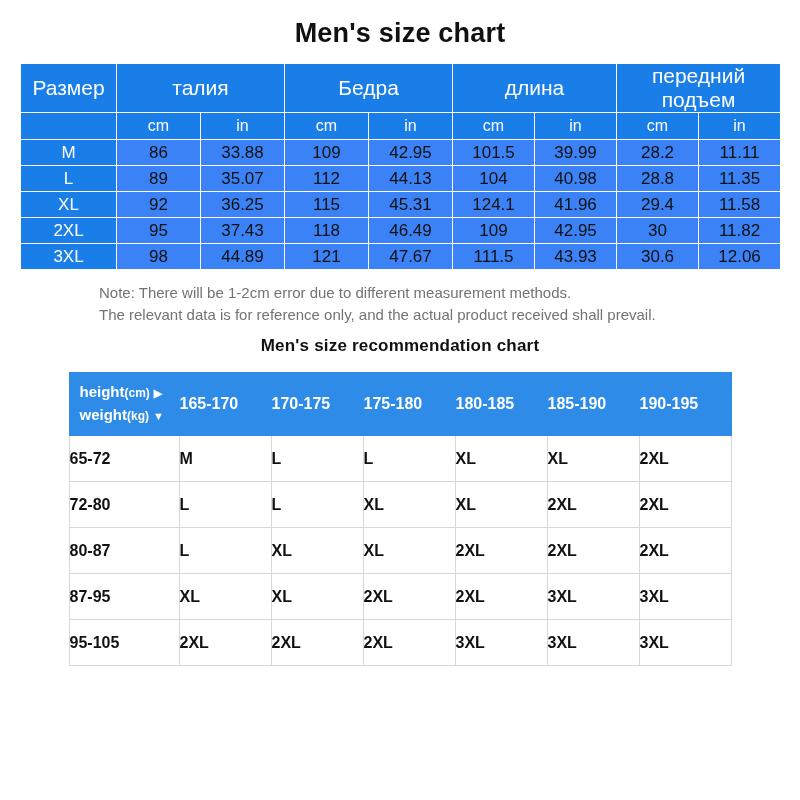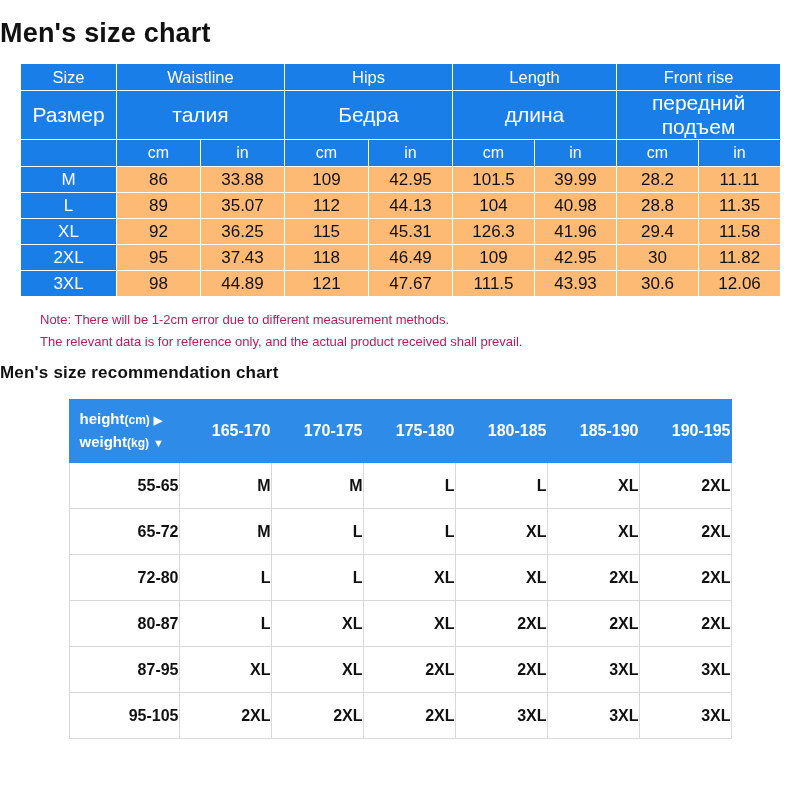--- a/index.html
+++ b/index.html
@@ -15,21 +15,21 @@
     overflow: hidden;
   }
   .page {
     position: relative;
     width: 800px;
     height: 800px;
   }
 
   
   .title {
-    text-align: left;
+    text-align: center;
     font-size: 27px;
     font-weight: bold;
     color: #111111;
     letter-spacing: 0.2px;
   }
   #title-1 { margin-top: 18px; }
   #title-2 { margin-top: 10px; font-size: 17px; }
 
   
   .size-table-wrap {
@@ -61,52 +61,52 @@
   table.size-table thead th.unit {
     font-size: 16px;
     height: 24px;
     margin-top: 7px;
   }
   table.size-table tbody td {
     background: #1a7ee8;
     color: #ffffff;
   }
   table.size-table tbody td.val {
-    background: #fdba74;
+    background: #3b82f6;
     color: #111111;
     font-size: 17px;
   }
   table.size-table tbody td.sz {
     font-size: 17px;
   }
 
   
   .notes {
     margin: 12px 0 0 0;
-    padding-left: 40px;
-    font-size: 13px;
+    padding-left: 99px;
+    font-size: 15px;
     line-height: 22px;
-    color: #be185d;
+    color: #737373;
   }
 
   
   .rec-wrap {
     margin: 16px 0 0 0;
     display: flex;
     justify-content: center;
   }
   table.rec-table {
     border-collapse: collapse;
     width: 660px;
     table-layout: fixed;
   }
   table.rec-table th,
   table.rec-table td {
     border: 1px solid #d8d8d8;
-    text-align: right;
+    text-align: left;
     padding: 0;
   }
   table.rec-table thead th {
     background: #2e8ce8;
     color: #ffffff;
     height: 62px;
     font-size: 16px;
     font-weight: bold;
     border: 1px solid #2e8ce8;
   }
@@ -146,27 +146,20 @@
           <col style="width:84px">
         <col style="width:84px">
           <col style="width:84px">
         <col style="width:82px">
           <col style="width:82px">
         <col style="width:82px">
           <col style="width:82px">
       </colgroup>
       <thead>
         <tr>
-          <th rowspan="1">Size</th>
-          <th colspan="2">Waistline</th>
-          <th colspan="2">Hips</th>
-          <th colspan="2">Length</th>
-          <th colspan="2">Front rise</th>
-        </tr>
-        <tr>
           <th class="hdr-ru">Размер</th>
           <th class="hdr-ru" colspan="2">талия</th>
           <th class="hdr-ru" colspan="2">Бедра</th>
           <th class="hdr-ru" colspan="2">длина</th>
           <th class="hdr-ru" colspan="2">передний подъем</th>
         </tr>
         <tr>
           <th></th>
           <th class="unit">cm</th>
           <th class="unit">in</th>
@@ -200,21 +193,21 @@
           <td class="val">40.98</td>
           <td class="val">28.8</td>
           <td class="val">11.35</td>
         </tr>
         <tr>
           <td class="sz">XL</td>
           <td class="val">92</td>
           <td class="val">36.25</td>
           <td class="val">115</td>
           <td class="val">45.31</td>
-          <td class="val">126.3</td>
+          <td class="val">124.1</td>
           <td class="val">41.96</td>
           <td class="val">29.4</td>
           <td class="val">11.58</td>
         </tr>
         <tr>
           <td class="sz">2XL</td>
           <td class="val">95</td>
           <td class="val">37.43</td>
           <td class="val">118</td>
           <td class="val">46.49</td>
@@ -269,29 +262,20 @@
           <th>165-170</th>
           <th>170-175</th>
           <th>175-180</th>
           <th>180-185</th>
           <th>185-190</th>
           <th>190-195</th>
         </tr>
       </thead>
       <tbody>
         <tr>
-          <td class="rowhead">55-65</td>
-          <td>M</td>
-          <td>M</td>
-          <td>L</td>
-          <td>L</td>
-          <td>XL</td>
-          <td>2XL</td>
-        </tr>
-        <tr>
           <td class="rowhead">65-72</td>
           <td>M</td>
           <td>L</td>
           <td>L</td>
           <td>XL</td>
           <td>XL</td>
           <td>2XL</td>
         </tr>
         <tr>
           <td class="rowhead">72-80</td>

